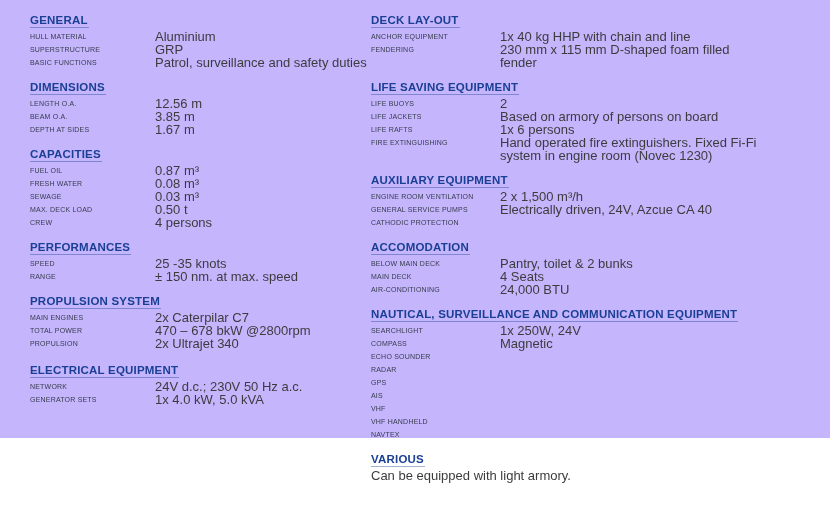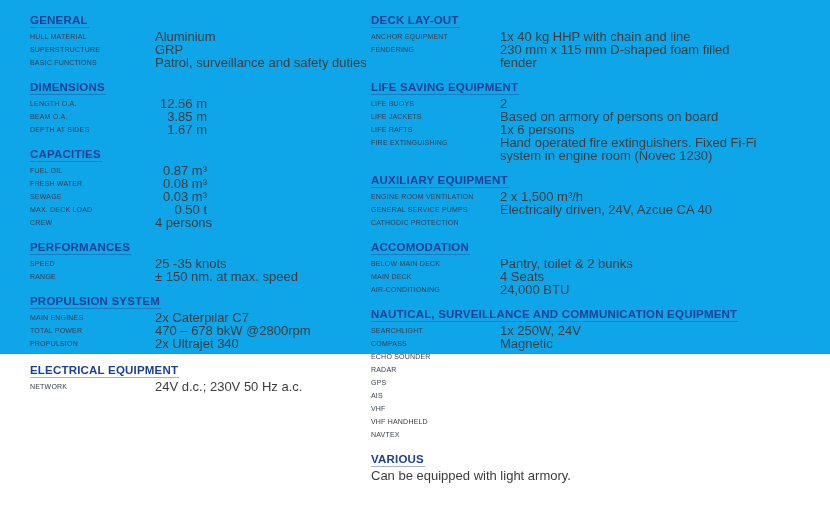--- a/index.html
+++ b/index.html
@@ -2,22 +2,22 @@
 <html><head>
 <meta charset="utf-8">
 <style>
   html,body{margin:0;padding:0;background:#ffffff;}
   body{
     width:830px;height:506px;overflow:hidden;
     font-family:"Liberation Sans", sans-serif;
     -webkit-font-smoothing:antialiased;
   }
   .page{
-    position:relative;width:830px;height:354px;box-sizing:border-box;
-    background:#0ea5e9;padding:14px 0 0 30px;display:flex;
+    position:relative;width:830px;height:438px;box-sizing:border-box;
+    background:#c4b5fd;padding:14px 0 0 30px;display:flex;
   }
   .col{box-sizing:border-box;}
   .col-left{flex:0 0 341px;width:341px;}
   .col-right{flex:1;}
   .section{margin:0 0 12px 0;}
   .section.gap-top{margin-top:14px;}
   .section-title{
     display:table;margin:0 0 2px 0;padding:0 1px 1px 0;
     font-size:11.5px;line-height:12px;font-weight:bold;
     color:#1b3f94;letter-spacing:.2px;
@@ -25,21 +25,21 @@
   }
   .row{display:flex;line-height:13px;min-height:13px;}
   .label{
     flex:0 0 125px;width:125px;
     font-size:7px;line-height:13px;letter-spacing:.2px;
     color:#363c4b;white-space:nowrap;
   }
   .col-right .label{flex-basis:129px;width:129px;}
   .value{font-size:13px;line-height:13px;color:#3c3c3e;}
   .value .line{line-height:13px;white-space:nowrap;}
-  .row.num .value .line{display:block;width:52px;text-align:right;}
+  .row.num .value .line{display:block;width:52px;}
 </style>
 </head>
 <body>
 
 <div class="page">
   <div class="col col-left" id="col-left">
       <section class="section">
     <h2 class="section-title">GENERAL</h2>
     <div class="rows">
           <div class="row">
@@ -162,20 +162,26 @@
   </section>
       <section class="section gap-top">
     <h2 class="section-title">ELECTRICAL EQUIPMENT</h2>
     <div class="rows">
           <div class="row">
     <span class="label">NETWORK</span>
     <div class="value">
               <div class="line">24V d.c.; 230V 50 Hz a.c.</div>
             </div>
   </div>
+          <div class="row">
+    <span class="label">GENERATOR SETS</span>
+    <div class="value">
+              <div class="line">1x 4.0 kW, 5.0 kVA</div>
+            </div>
+  </div>
         </div>
   </section>
     </div>
   <div class="col col-right" id="col-right">
       <section class="section">
     <h2 class="section-title">DECK LAY-OUT</h2>
     <div class="rows">
           <div class="row">
     <span class="label">ANCHOR EQUIPMENT</span>
     <div class="value">

